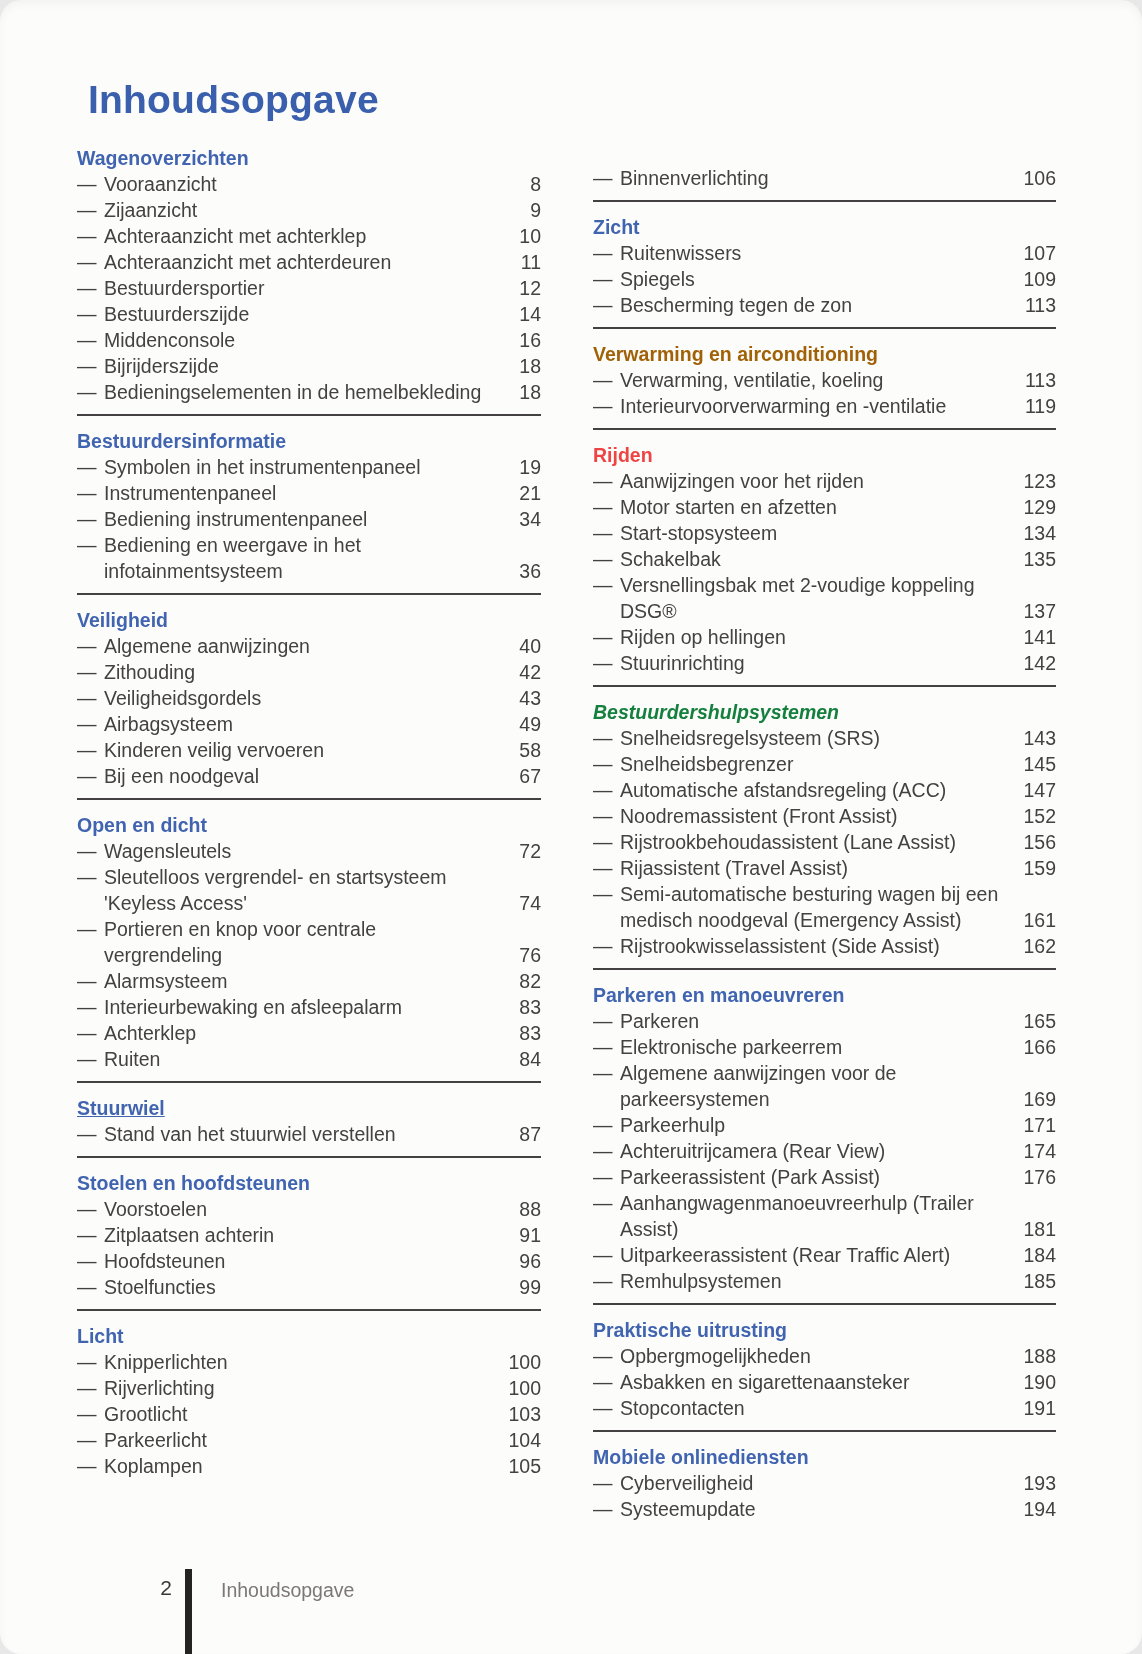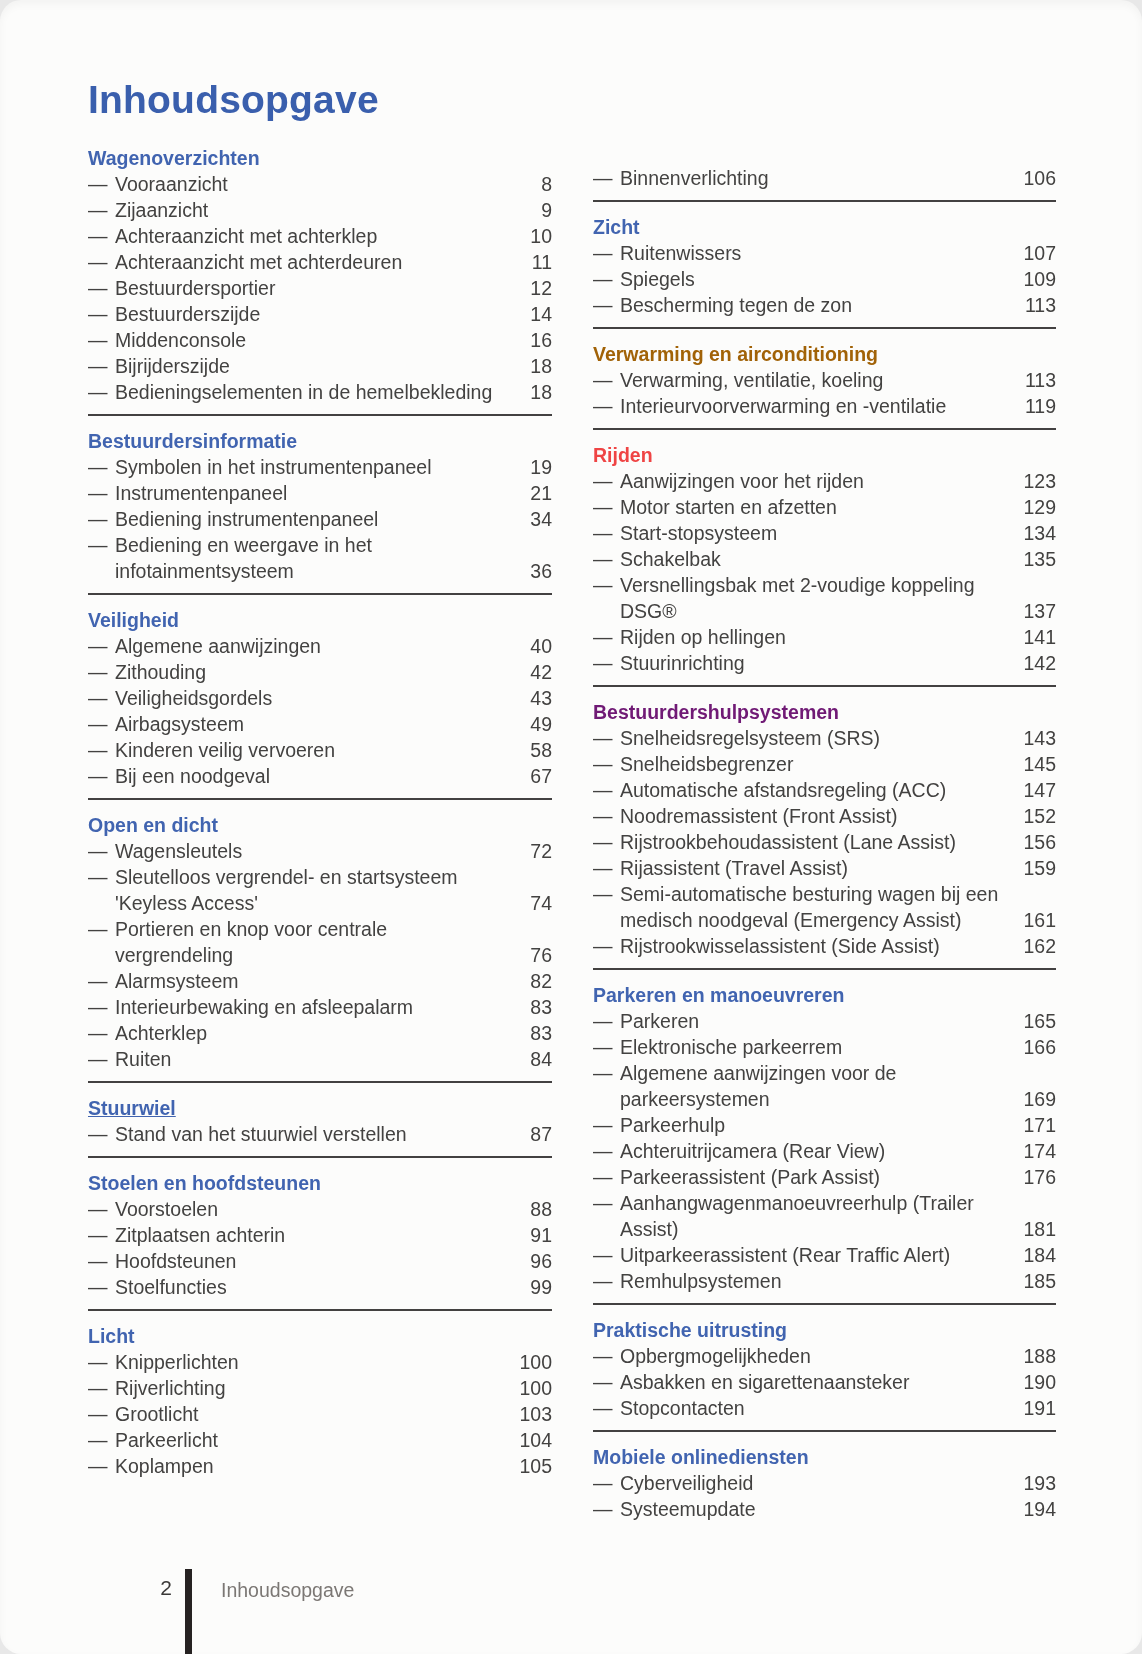--- a/index.html
+++ b/index.html
@@ -17,21 +17,21 @@
   .title{
     position:absolute;left:88px;top:76px;
     margin:0;
     font-size:39px;line-height:48px;font-weight:700;
     letter-spacing:0.2px;
   }
   .toc-col{
     position:absolute;top:145px;
     font-size:19.5px;line-height:26px;
   }
-  .col-left{left:88px;width:464px;}
+  .col-left{left:77px;width:464px;}
   .col-right{left:593px;width:463px;padding-top:20px;}
   .toc-section h2{
     margin:0;
     font-size:19.5px;line-height:26px;font-weight:700;
   }
   .row{display:flex;align-items:flex-end;}
   .dash{width:27px;flex:none;align-self:flex-start;}
   .lbl{flex:1;white-space:pre-line;padding-right:10px;}
   .num{flex:none;text-align:right;}
   .rule{border-top:2px solid #434141;margin:9px 0 12px 0;}
@@ -342,21 +342,21 @@
           <span class="num">141</span>
         </div>
         <div class="row">
           <span class="dash">—</span>
           <span class="lbl">Stuurinrichting</span>
           <span class="num">142</span>
         </div>
       </section>
       <div class="rule"></div>
       <section class="toc-section">
-        <h2 style="color: #701a75;">Bestuurdershulpsystemen</h2>
+        <h2 style="color: #15803d; font-style: italic;">Bestuurdershulpsystemen</h2>
         <div class="row">
           <span class="dash">—</span>
           <span class="lbl">Snelheidsregelsysteem (SRS)</span>
           <span class="num">143</span>
         </div>
         <div class="row">
           <span class="dash">—</span>
           <span class="lbl">Snelheidsbegrenzer</span>
           <span class="num">145</span>
         </div>

